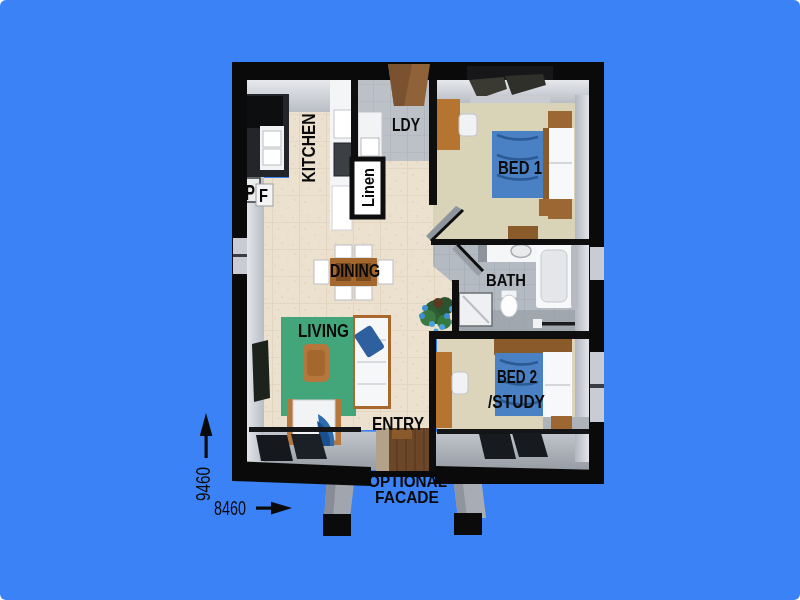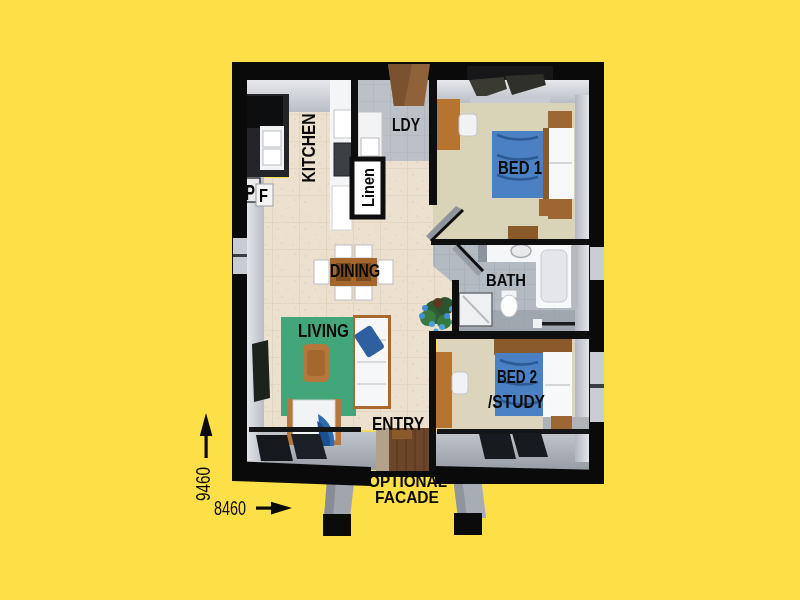--- a/index.html
+++ b/index.html
@@ -1,17 +1,17 @@
 <!DOCTYPE html>
 <html><head>
 <meta charset="utf-8">
 <style>
   html,body{margin:0;padding:0;background:#ffffff;}
-  #stage{position:relative;width:800px;height:600px;background:#fde047;overflow:hidden;
-         font-family:"Liberation Sans", sans-serif;}
+  #stage{position:relative;width:800px;height:600px;background:#3b82f6;overflow:hidden;
+         font-family:"Liberation Sans", sans-serif;border-radius:6px;}
   svg{position:absolute;top:0;left:0;}
   .lbl{font-family:"Liberation Sans", sans-serif;font-weight:bold;fill:#0a0a0a;}
   .dim{font-family:"Liberation Sans", sans-serif;fill:#0a0a0a;}
 </style>
 </head>
 <body>
 <div id="stage">
 <svg width="800" height="600" viewBox="0 0 800 600">
 <defs>
   <pattern id="tan" width="27" height="27" patternUnits="userSpaceOnUse" patternTransform="translate(3,7)">

